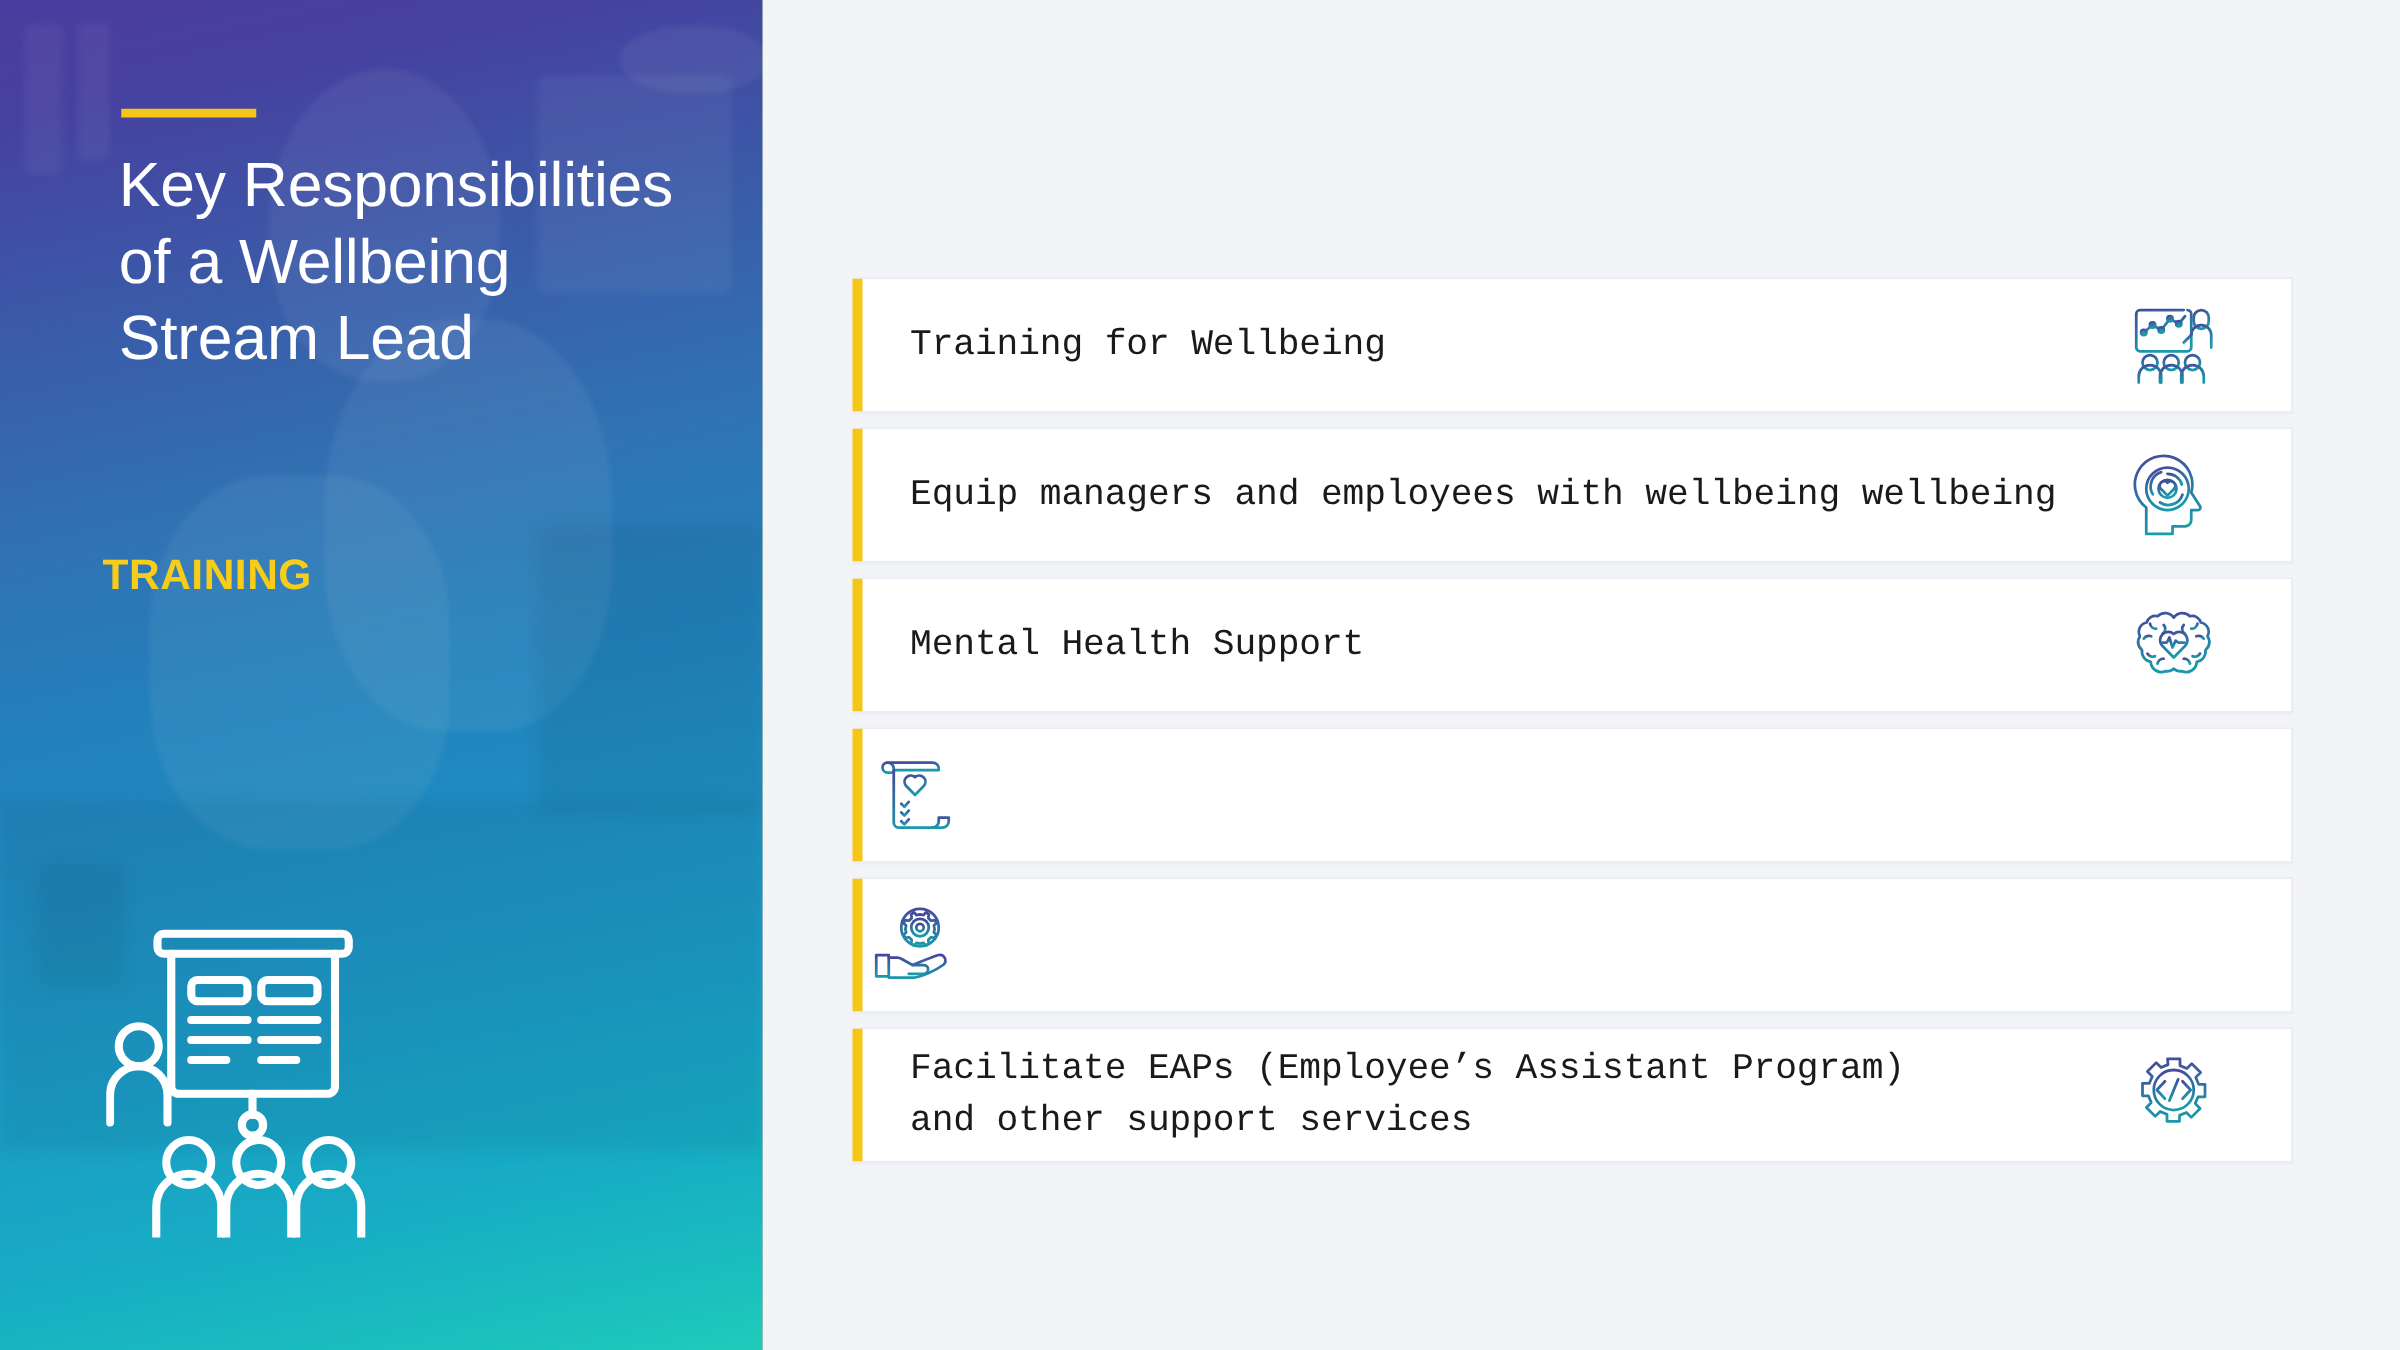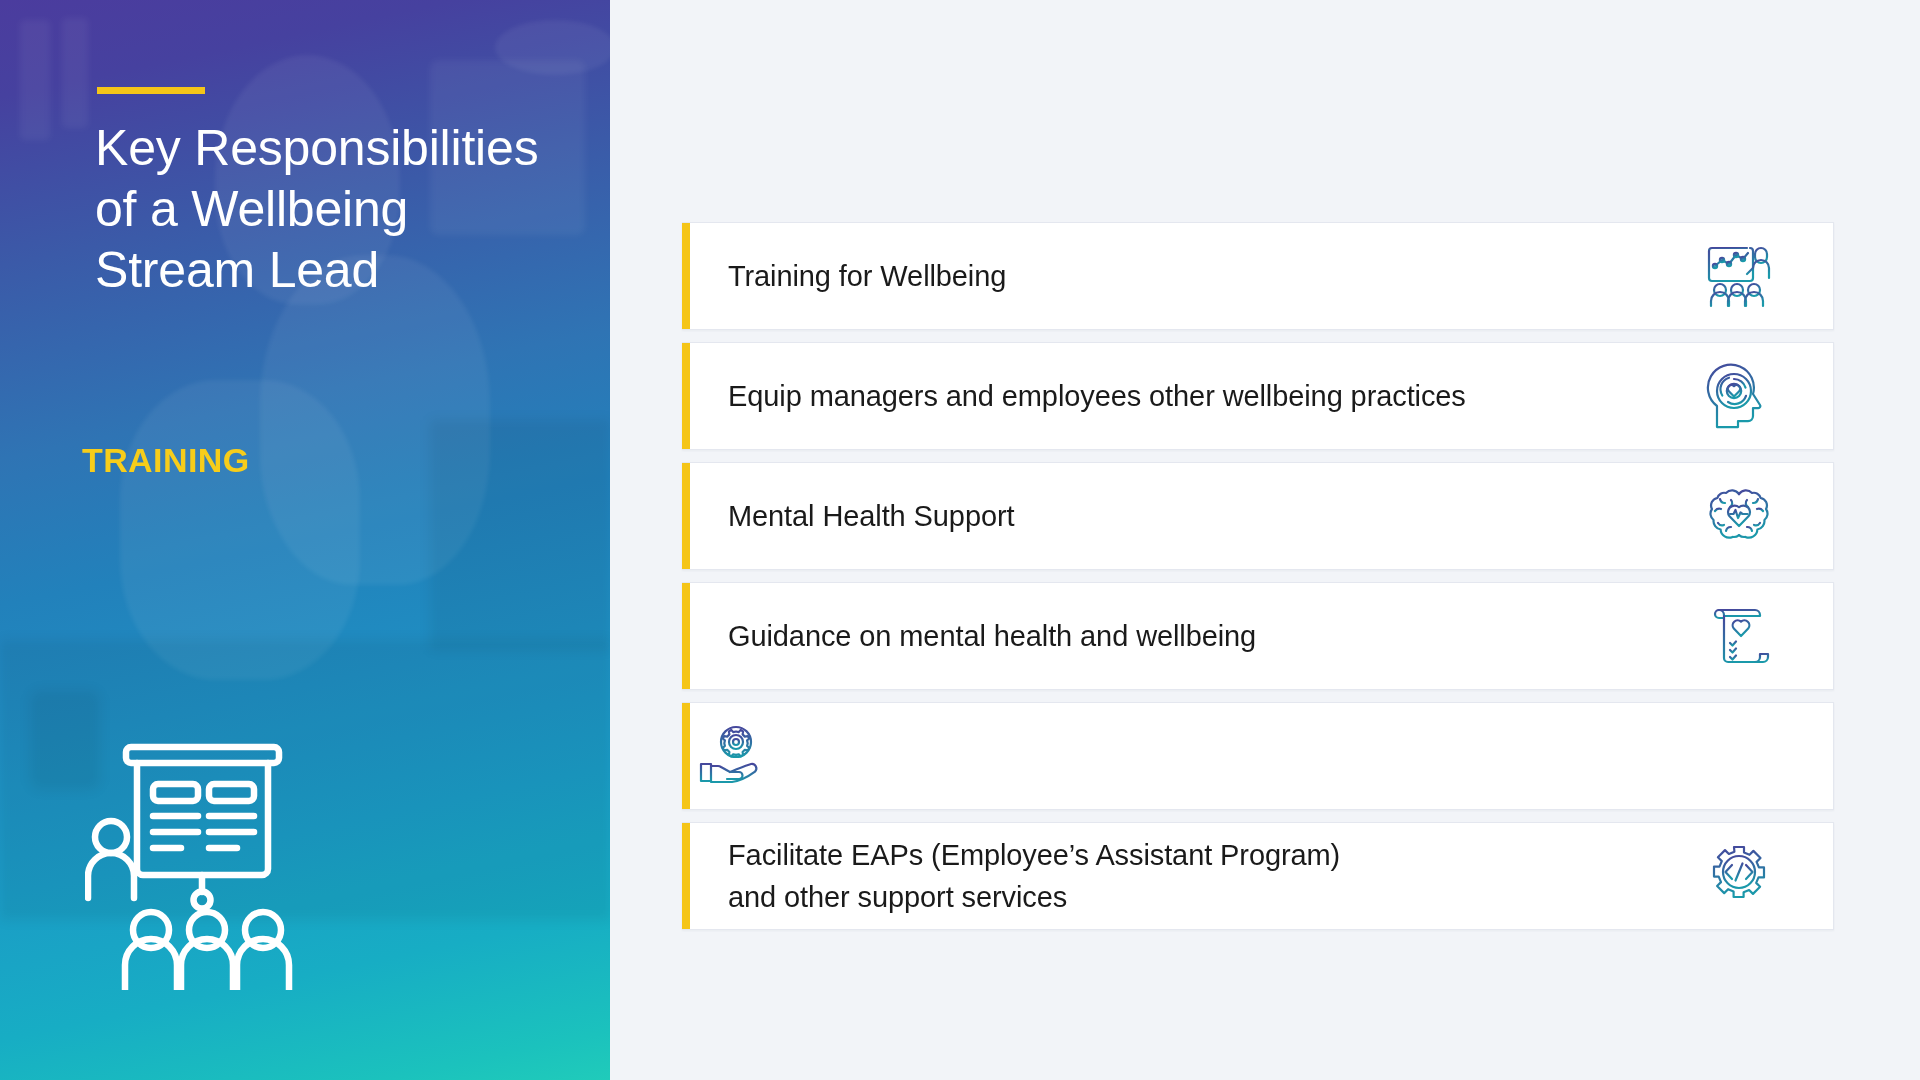--- a/index.html
+++ b/index.html
@@ -166,20 +166,21 @@
 
   .card-text {
     flex: 1 1 auto;
     padding-left: 46px;
     padding-right: 24px;
     color: #1a1a1a;
     font-size: 29px;
     line-height: 42px;
     font-weight: 400;
     letter-spacing: -0.1px;
+    font-family: Liberation Mono, monospace;
   }
 
   .card-icon {
     flex: 0 0 auto;
     width: 96px;
     height: 76px;
     margin-right: 46px;
     display: flex;
     align-items: center;
     justify-content: center;
@@ -304,21 +305,21 @@
                 <path d="M42 64 h18"></path>
               </g>
               <path d="M5 64 H67"></path>
             </g>
           </svg>
         </div>
       </div>
 
       <div class="card">
         <div class="card-accent"></div>
-        <div class="card-text">Equip managers and employees other wellbeing practices</div>
+        <div class="card-text">Equip managers and employees with wellbeing wellbeing</div>
         <div class="card-icon">
           <svg viewBox="0 0 72 68" width="72" height="68" fill="none" stroke-width="2.2" stroke-linecap="round" stroke-linejoin="round">
             <defs>
               <linearGradient id="gr2" x1="0" y1="0" x2="0.3" y2="1">
                 <stop offset="0" stop-color="#46479c"></stop>
                   <stop offset="1" stop-color="#1a99aa"></stop>
               </linearGradient>
             </defs>
             <g stroke="url(#gr2)">
 
@@ -369,21 +370,20 @@
 
               <path d="M36 44 l-9.5 -9.7 a6.6 6.6 0 0 1 9.5 -9.1 a6.6 6.6 0 0 1 9.5 9.1 z"></path>
               <polyline points="27,32 30.5,32 32.5,28 35,36 37.5,30.5 39.5,32 44.5,32"></polyline>
             </g>
           </svg>
         </div>
       </div>
 
       <div class="card">
         <div class="card-accent"></div>
-        <div class="card-text">Guidance on mental health and wellbeing</div>
         <div class="card-icon">
           <svg viewBox="0 0 72 68" width="72" height="68" fill="none" stroke-width="2.2" stroke-linecap="round" stroke-linejoin="round">
             <defs>
               <linearGradient id="gr4" x1="0" y1="0" x2="0.3" y2="1">
                 <stop offset="0" stop-color="#46479c"></stop>
                   <stop offset="1" stop-color="#1a99aa"></stop>
               </linearGradient>
             </defs>
             <g stroke="url(#gr4)">
 

